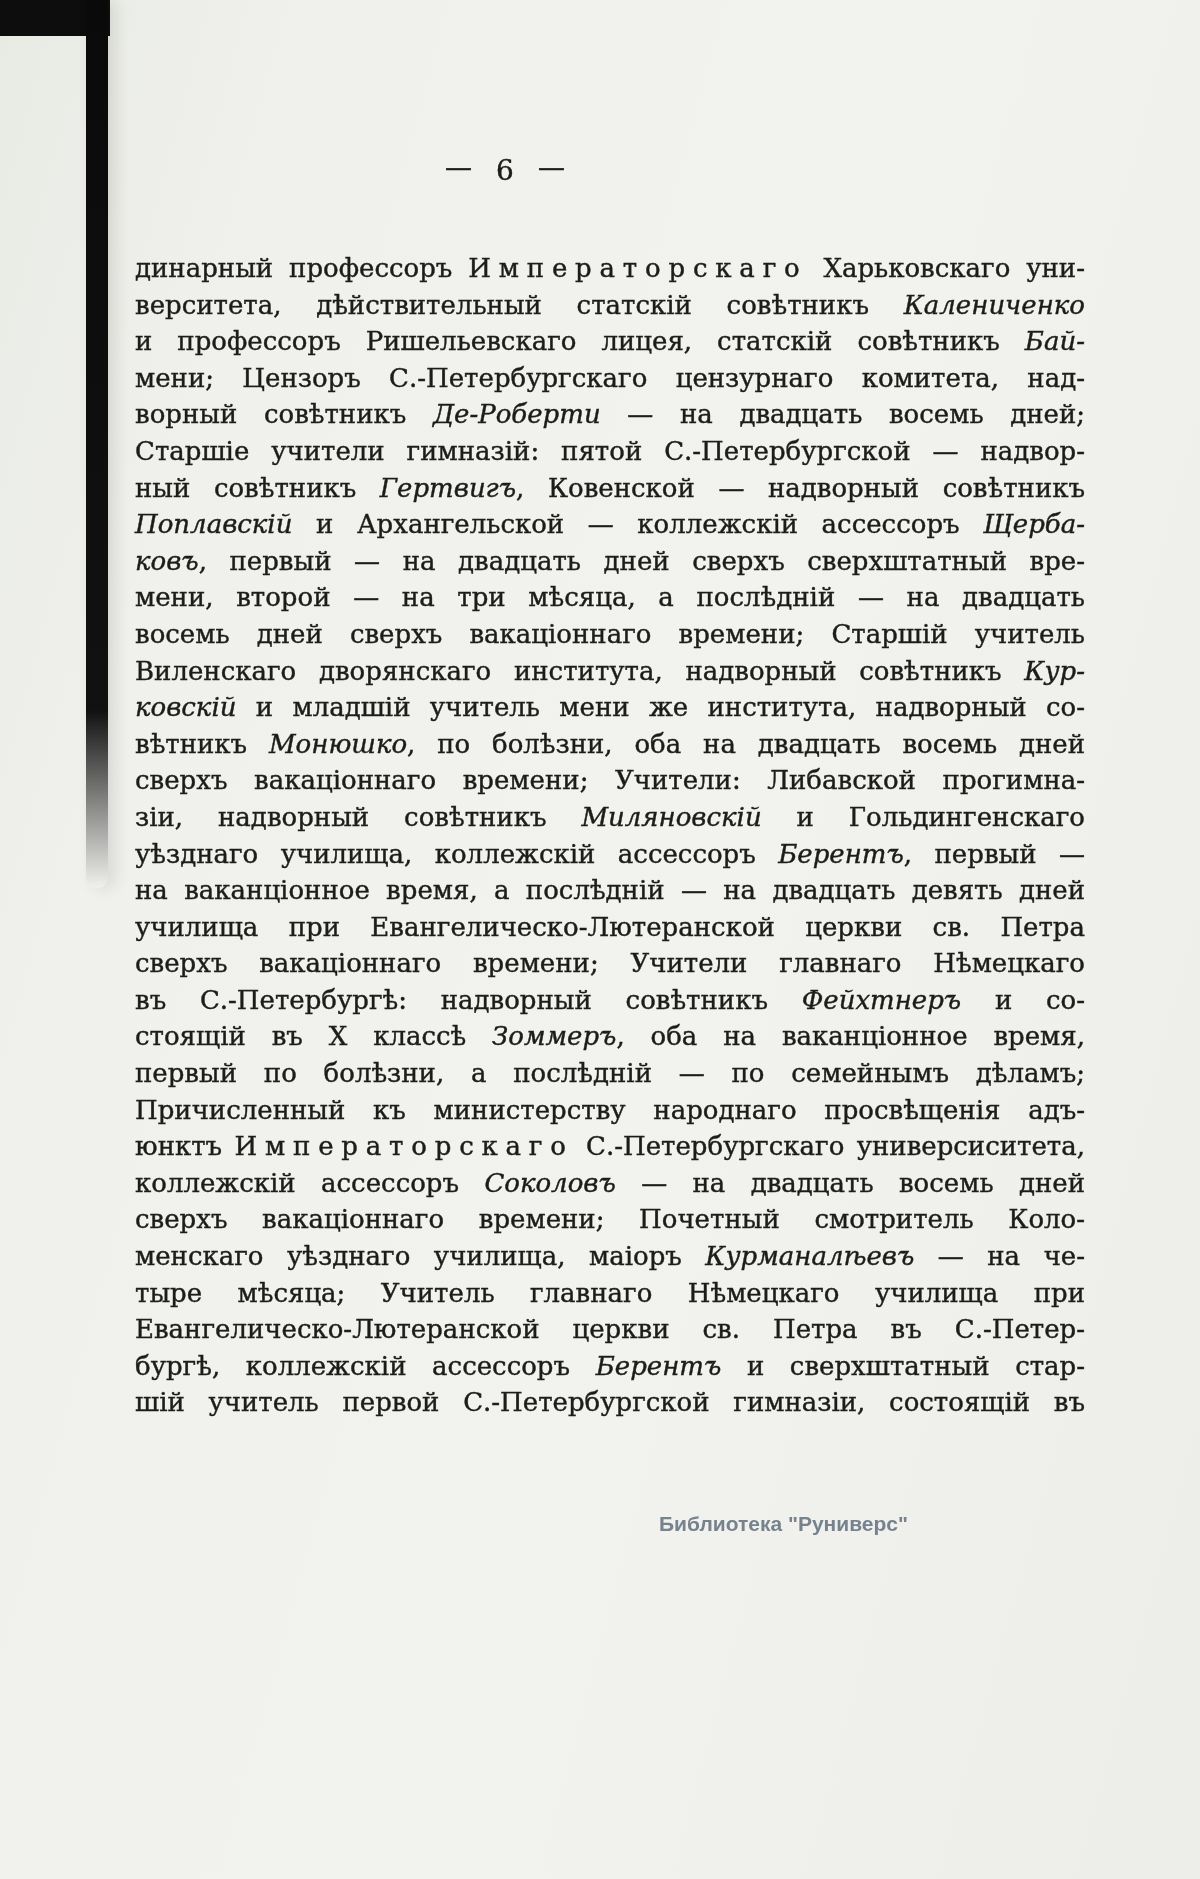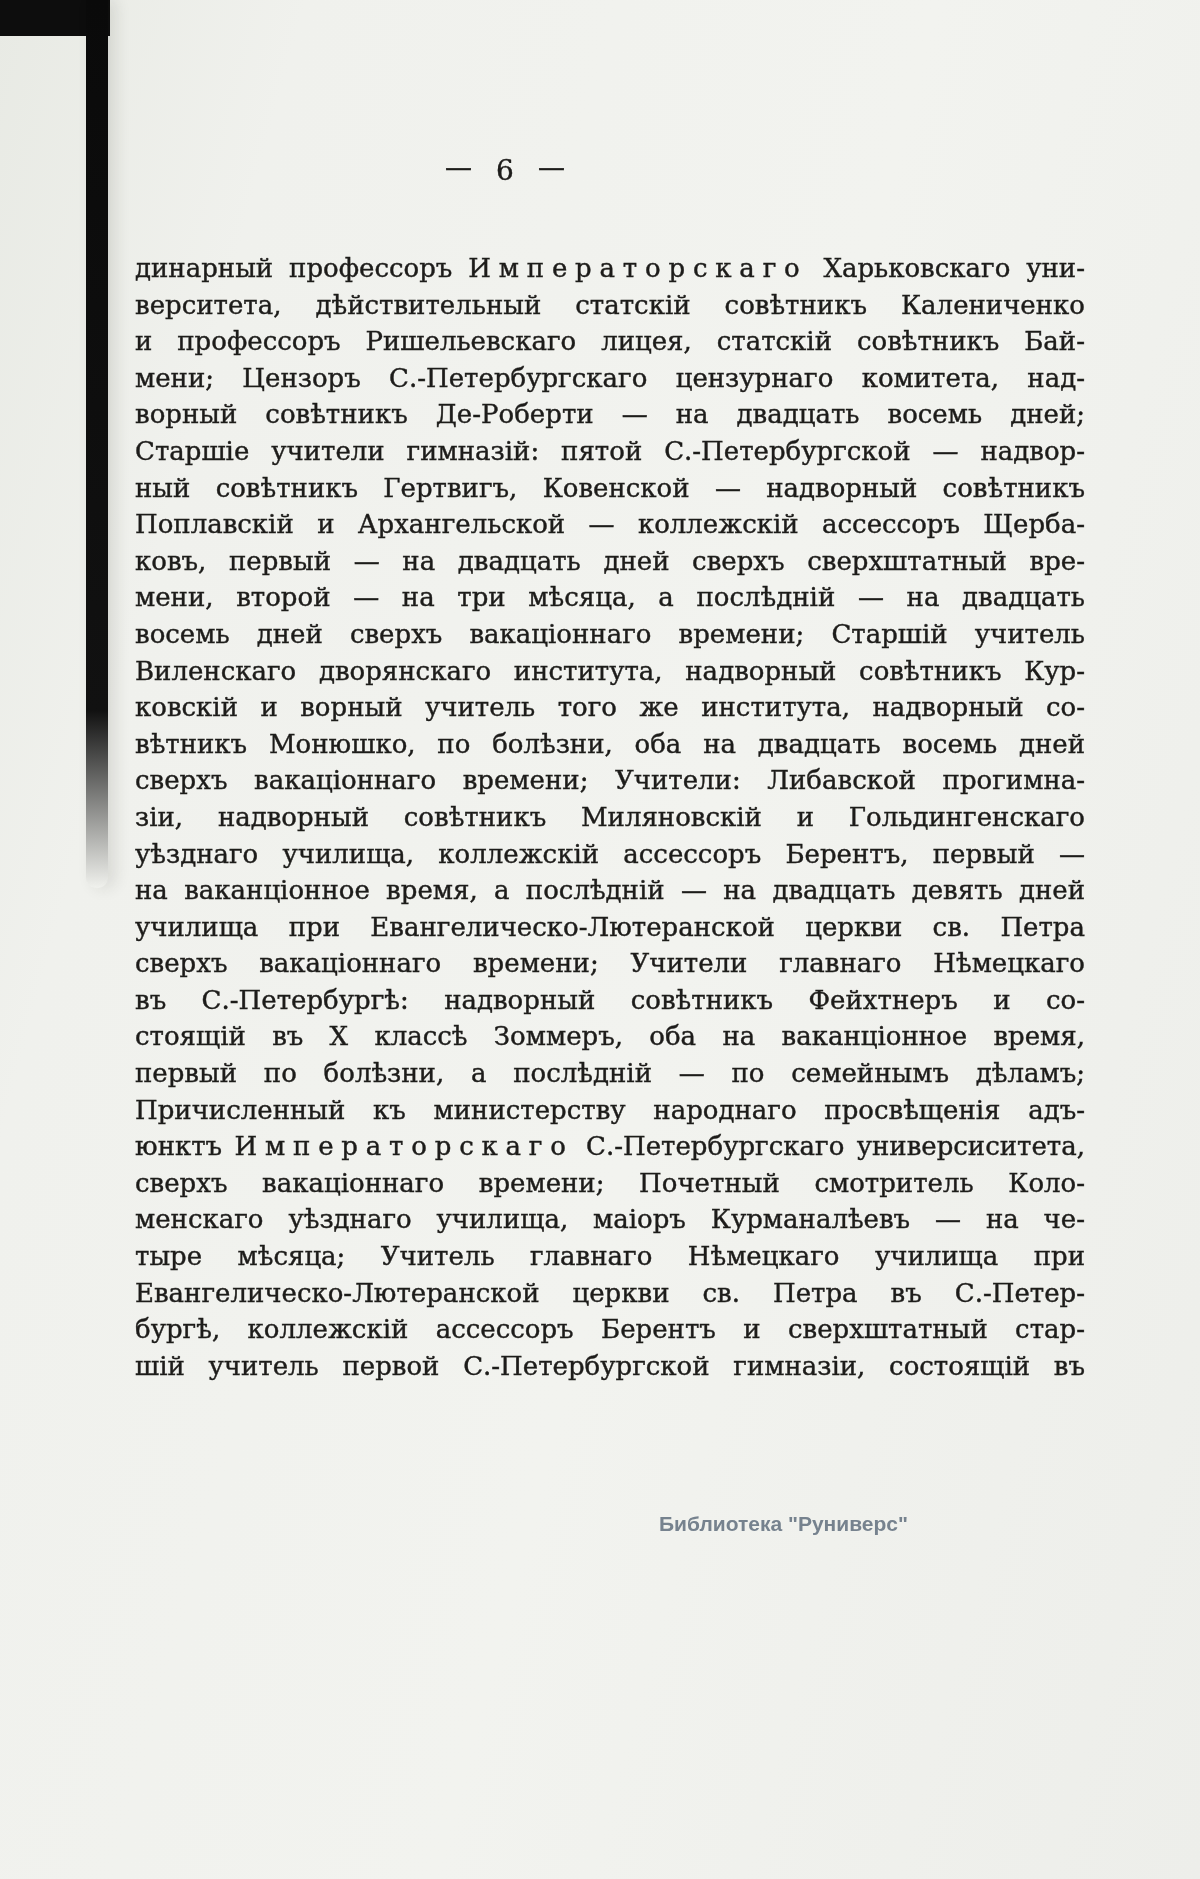--- a/index.html
+++ b/index.html
@@ -37,21 +37,21 @@
   .body-text {
     position: absolute; left: 135px; top: 218px; width: 950px; margin-top: 32px;
   }
   .line {
     text-align: justify;
     text-align-last: justify;
     line-height: 36.6px;
     font-size: 26px;
     -webkit-text-stroke: 0.42px #1d1c1a;
   }
-  .it { }
+  .it { font-style: italic; }
   .sp { letter-spacing: 0.3em; }
   .watermark {
     position: absolute; right: 292px; top: 1512px;
     font-family: "Liberation Sans", sans-serif;
     font-weight: bold;
     font-size: 21px;
     color: #76828e;
     -webkit-text-stroke: 0;
   }
 </style>
@@ -73,33 +73,34 @@
       <div class="line"><span class="">и профессоръ Ришельевскаго лицея, статскій совѣтникъ </span><span class="it ">Бай-</span></div>
       <div class="line"><span class="">мени; Цензоръ С.-Петербургскаго цензурнаго комитета, над-</span></div>
       <div class="line"><span class="">ворный совѣтникъ </span><span class="it ">Де-Роберти</span><span class=""> — на двадцать восемь дней;</span></div>
       <div class="line"><span class="">Старшіе учители гимназій: пятой С.-Петербургской — надвор-</span></div>
       <div class="line"><span class="">ный совѣтникъ </span><span class="it ">Гертвигъ</span><span class="">, Ковенской — надворный совѣтникъ</span></div>
       <div class="line"><span class="it ">Поплавскій</span><span class=""> и Архангельской — коллежскій ассессоръ </span><span class="it ">Щерба-</span></div>
       <div class="line"><span class="it ">ковъ</span><span class="">, первый — на двадцать дней сверхъ сверхштатный вре-</span></div>
       <div class="line"><span class="">мени, второй — на три мѣсяца, а послѣдній — на двадцать</span></div>
       <div class="line"><span class="">восемь дней сверхъ вакаціоннаго времени; Старшій учитель</span></div>
       <div class="line"><span class="">Виленскаго дворянскаго института, надворный совѣтникъ </span><span class="it ">Кур-</span></div>
-      <div class="line"><span class="it ">ковскій</span><span class=""> и ворный учитель того же института, надворный со-</span></div>
+      <div class="line"><span class="it ">ковскій</span><span class=""> и младшій учитель мени же института, надворный со-</span></div>
       <div class="line"><span class="">вѣтникъ </span><span class="it ">Монюшко</span><span class="">, по болѣзни, оба на двадцать восемь дней</span></div>
       <div class="line"><span class="">сверхъ вакаціоннаго времени; Учители: Либавской прогимна-</span></div>
       <div class="line"><span class="">зіи, надворный совѣтникъ </span><span class="it ">Миляновскій</span><span class=""> и Гольдингенскаго</span></div>
       <div class="line"><span class="">уѣзднаго училища, коллежскій ассессоръ </span><span class="it ">Берентъ</span><span class="">, первый —</span></div>
       <div class="line"><span class="">на ваканціонное время, а послѣдній — на двадцать девять дней</span></div>
       <div class="line"><span class="">училища при Евангелическо-Лютеранской церкви св. Петра</span></div>
       <div class="line"><span class="">сверхъ вакаціоннаго времени; Учители главнаго Нѣмецкаго</span></div>
       <div class="line"><span class="">въ С.-Петербургѣ: надворный совѣтникъ </span><span class="it ">Фейхтнеръ</span><span class=""> и со-</span></div>
       <div class="line"><span class="">стоящій въ X классѣ </span><span class="it ">Зоммеръ</span><span class="">, оба на ваканціонное время,</span></div>
       <div class="line"><span class="">первый по болѣзни, а послѣдній — по семейнымъ дѣламъ;</span></div>
       <div class="line"><span class="">Причисленный къ министерству народнаго просвѣщенія адъ-</span></div>
       <div class="line"><span class="">юнктъ </span><span class="sp">Императорскаго</span><span class=""> С.-Петербургскаго универсиситета,</span></div>
+      <div class="line"><span class="">коллежскій ассессоръ </span><span class="it ">Соколовъ</span><span class=""> — на двадцать восемь дней</span></div>
       <div class="line"><span class="">сверхъ вакаціоннаго времени; Почетный смотритель Коло-</span></div>
       <div class="line"><span class="">менскаго уѣзднаго училища, маіоръ </span><span class="it ">Курманалѣевъ</span><span class=""> — на че-</span></div>
       <div class="line"><span class="">тыре мѣсяца; Учитель главнаго Нѣмецкаго училища при</span></div>
       <div class="line"><span class="">Евангелическо-Лютеранской церкви св. Петра въ С.-Петер-</span></div>
       <div class="line"><span class="">бургѣ, коллежскій ассессоръ </span><span class="it ">Берентъ</span><span class=""> и сверхштатный стар-</span></div>
       <div class="line"><span class="">шій учитель первой С.-Петербургской гимназіи, состоящій въ</span></div>
     </div>
 
   <div class="watermark">Библиотека "Руниверс"</div>
 

